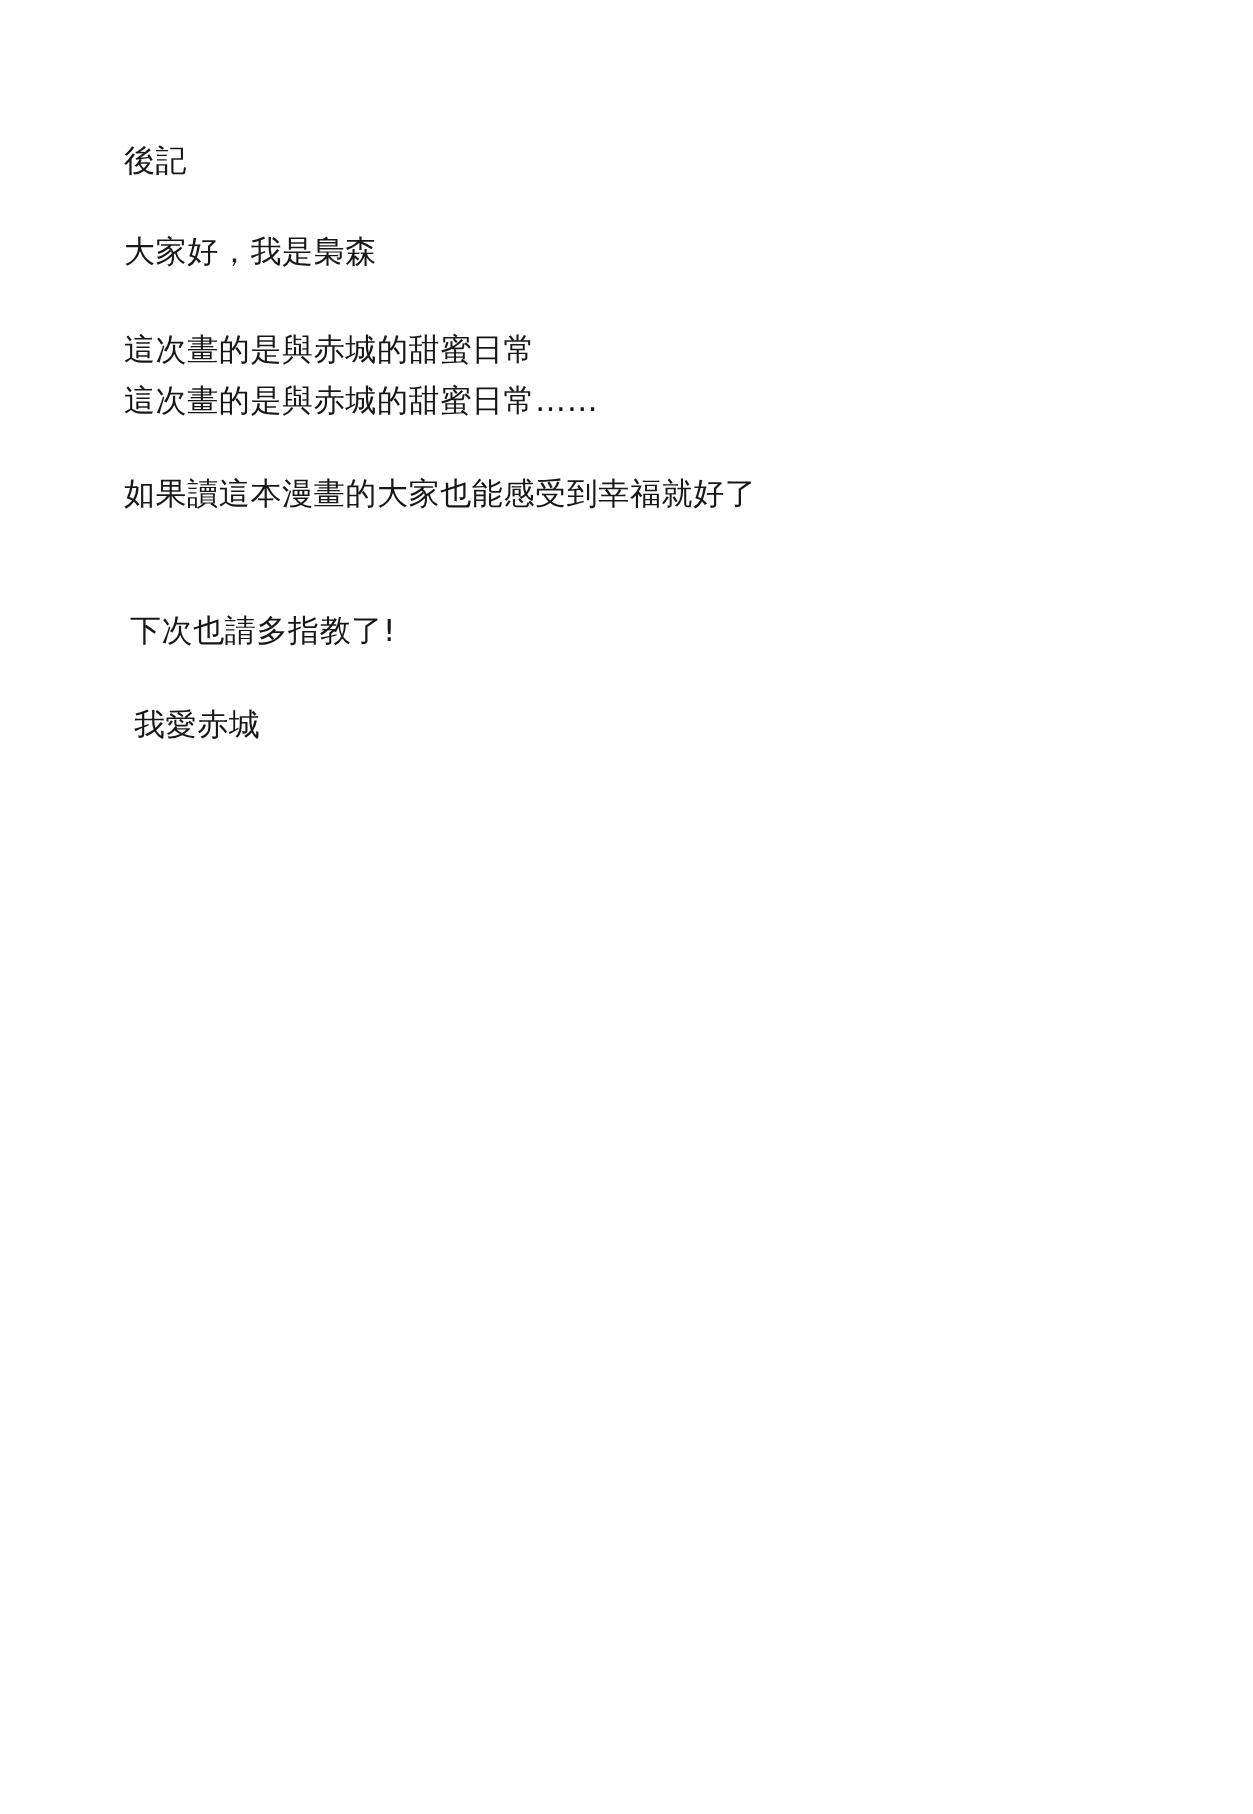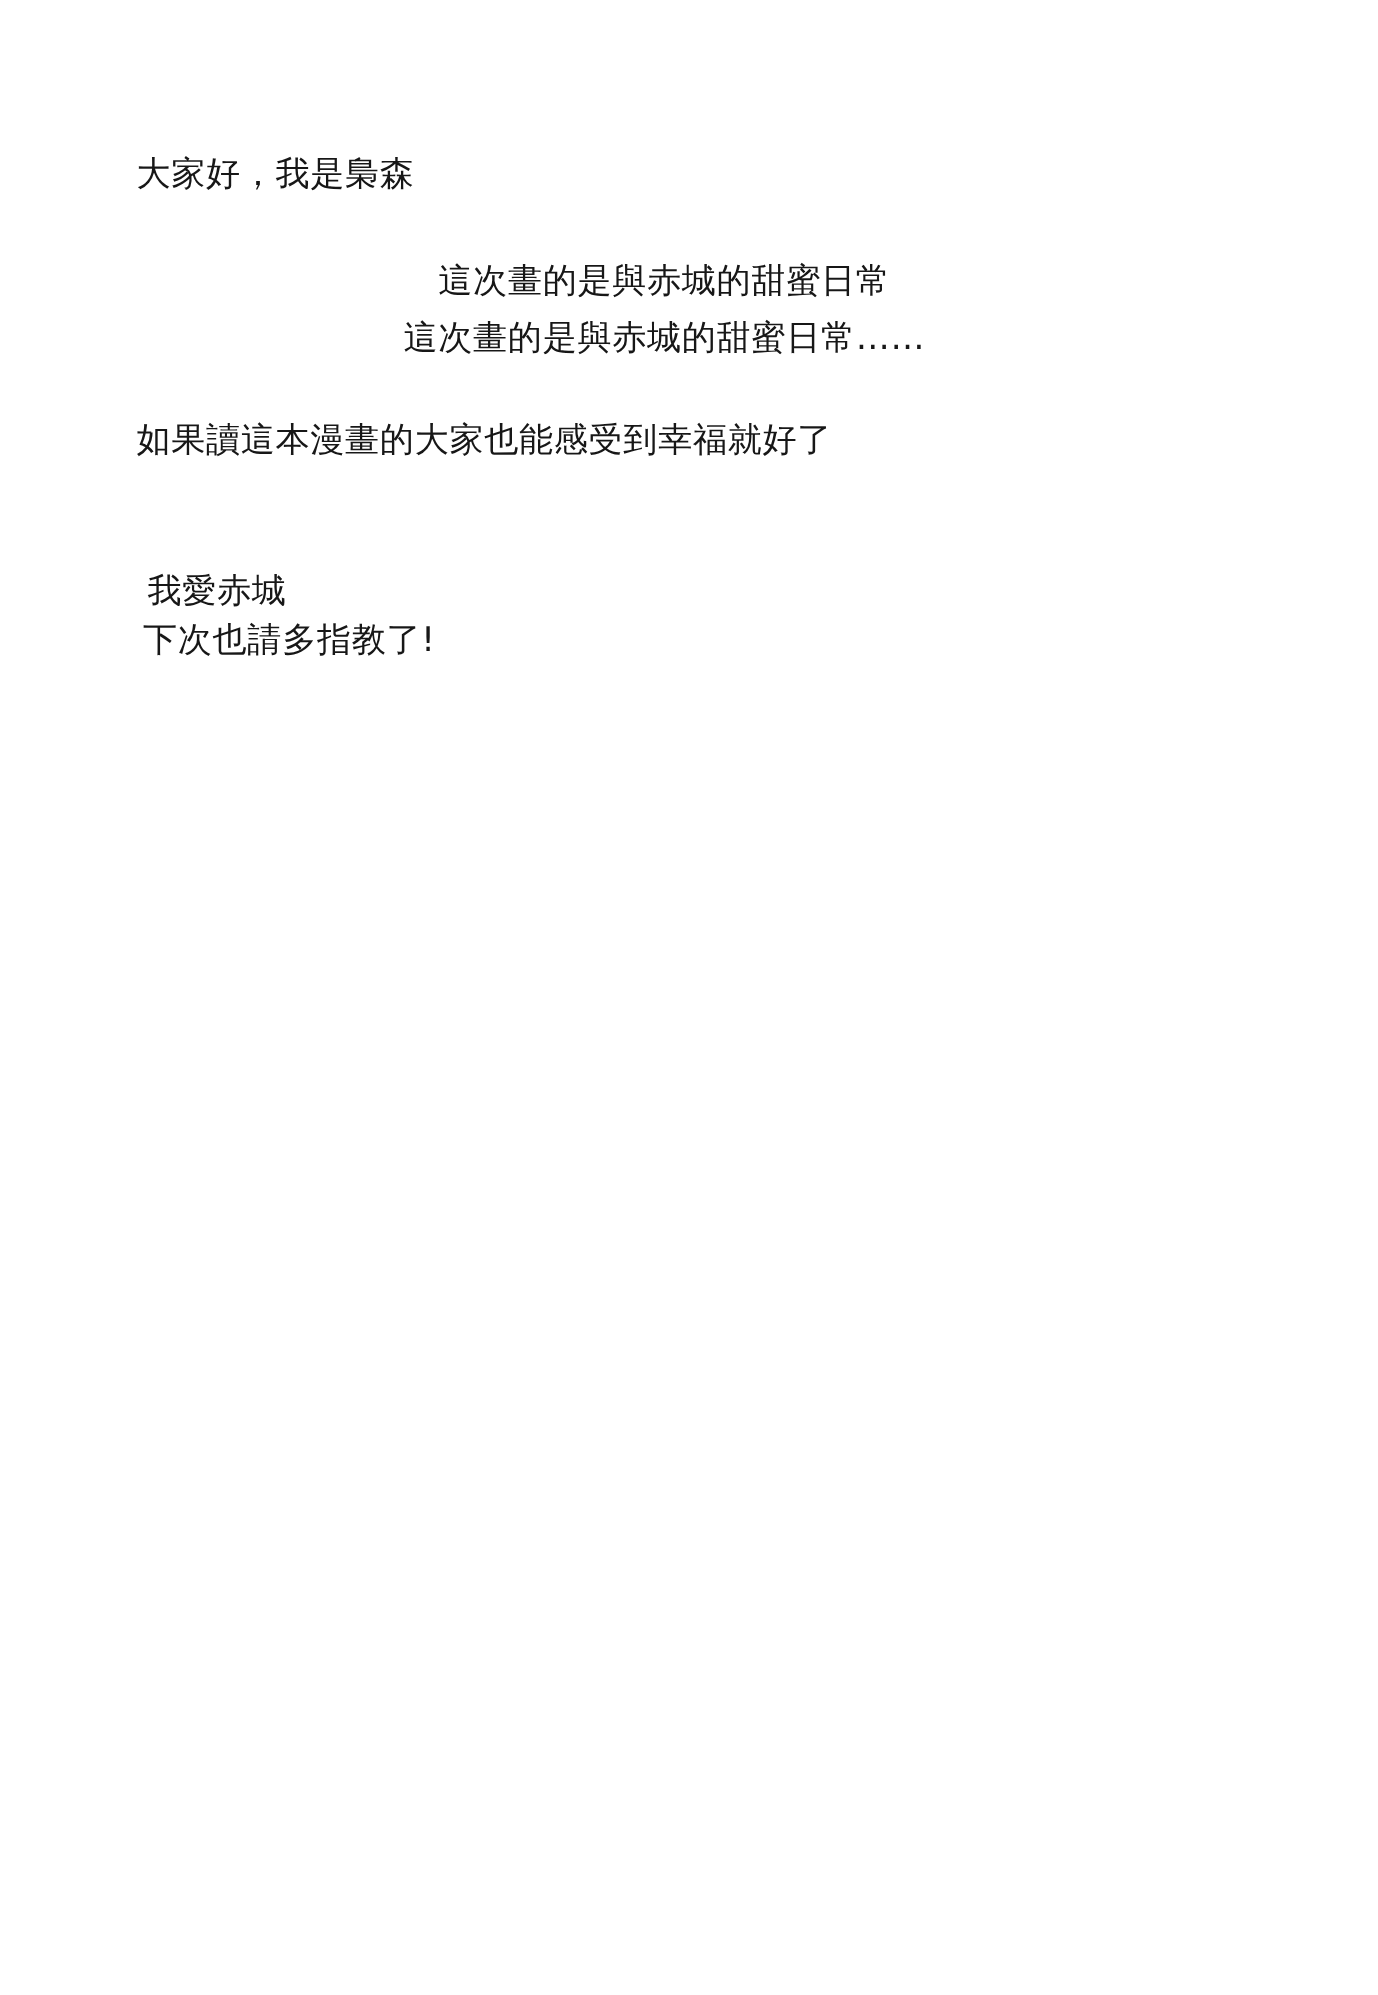--- a/index.html
+++ b/index.html
@@ -42,21 +42,20 @@
   }
   .block-heading {
     margin-bottom: 48px;
   }
   .block-greeting {
     margin-bottom: 50px;
     font-family: Liberation Mono, monospace;
   }
   .block-body {
     margin-bottom: 48px;
-    text-align: center;
   }
   .block-wish {
     margin-bottom: 92px;
   }
   .block-next {
     margin-bottom: 48px;
     padding-left: 6px;
   }
   .block-love {
     margin-bottom: 0;
@@ -69,37 +68,40 @@
     bottom: 0;
     height: 6px;
   }
 </style>
 </head>
 <body>
 
 <div class="page">
   <div class="afterword">
 
+    <div class="block block-heading">
+      <div class="line">後記</div>
+    </div>
 
     <div class="block block-greeting">
       <div class="line">大家好，我是梟森</div>
     </div>
 
     <div class="block block-body tight">
       <div class="line">這次畫的是與赤城的甜蜜日常</div>
       <div class="line">這次畫的是與赤城的甜蜜日常……</div>
     </div>
 
     <div class="block block-wish">
       <div class="line">如果讀這本漫畫的大家也能感受到幸福就好了</div>
     </div>
 
+    <div class="block block-next">
+      <div class="line">下次也請多指教了!</div>
+    </div>
+
     <div class="block block-love">
       <div class="line">我愛赤城</div>
-    </div>
-
-    <div class="block block-next">
-      <div class="line">下次也請多指教了!</div>
     </div>
 
   </div>
   <div class="spacer-bottom"></div>
 </div>
 
 </body></html>

